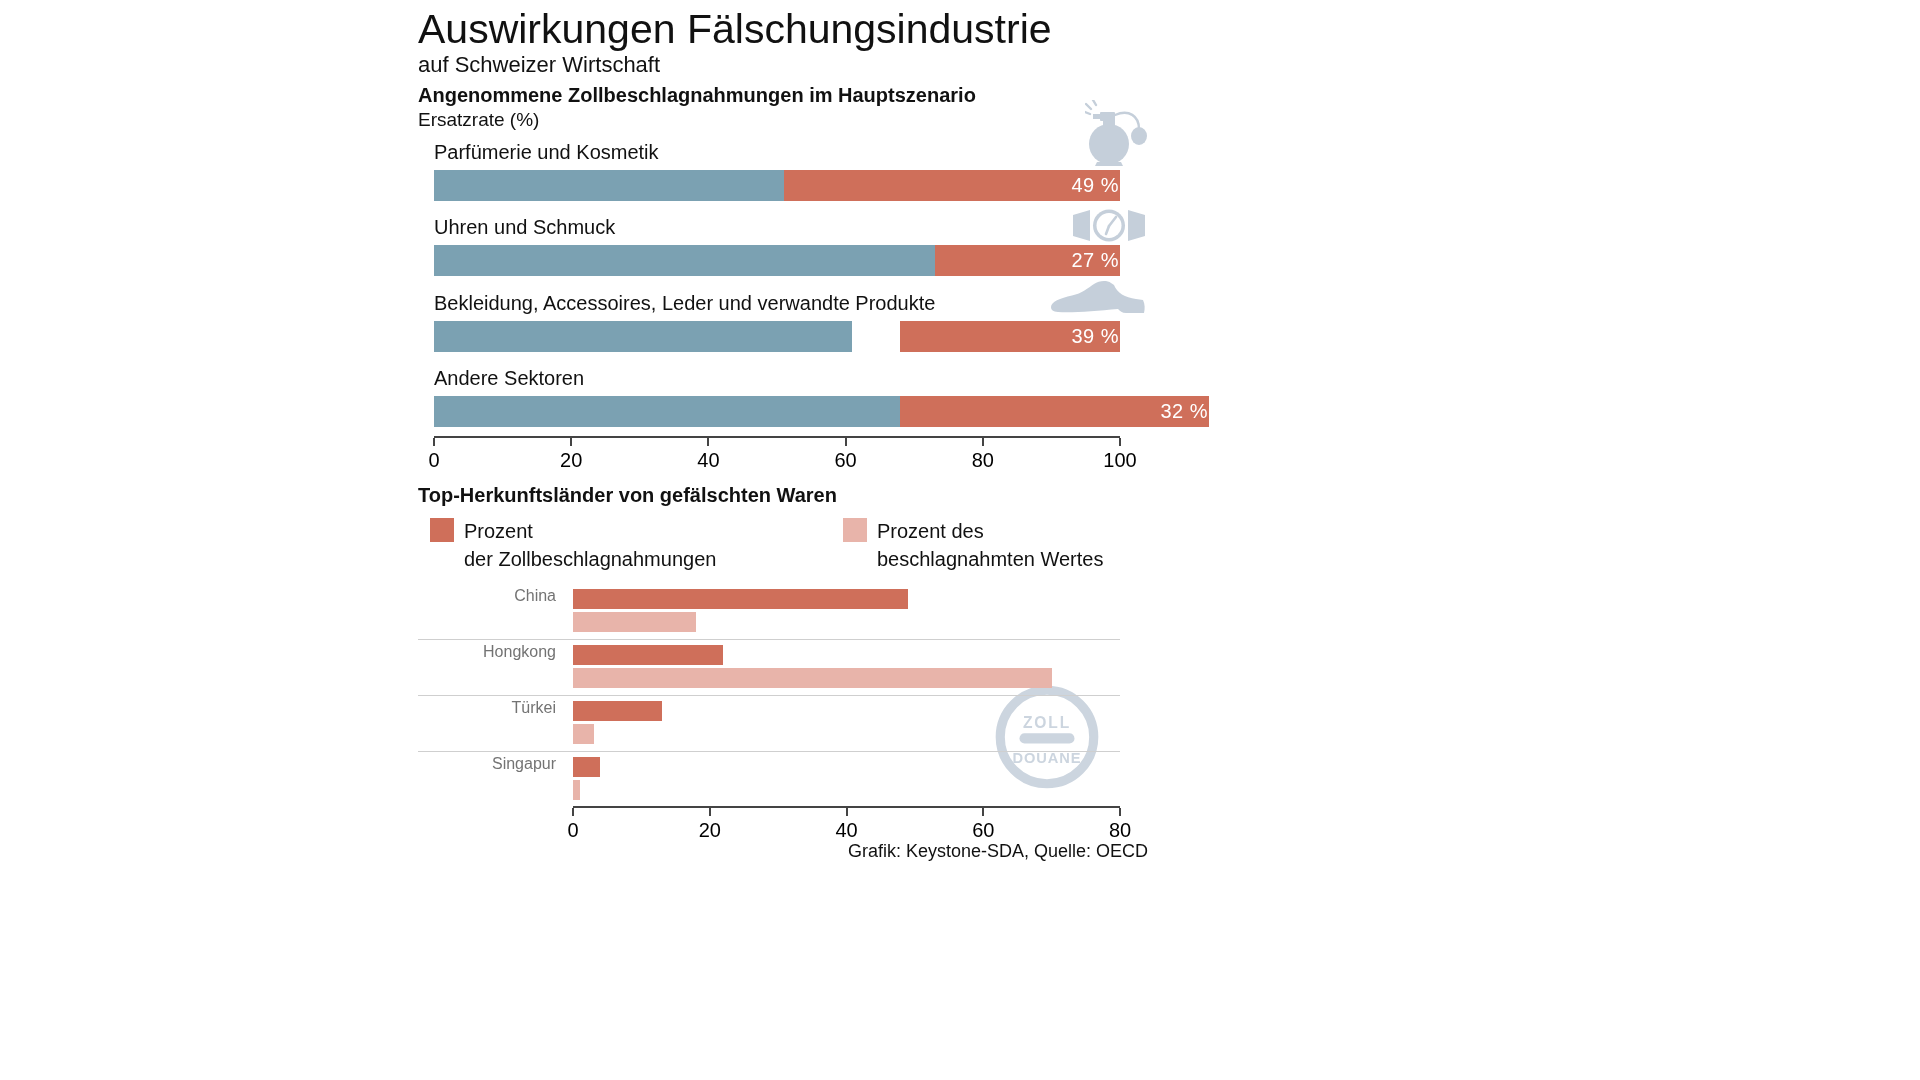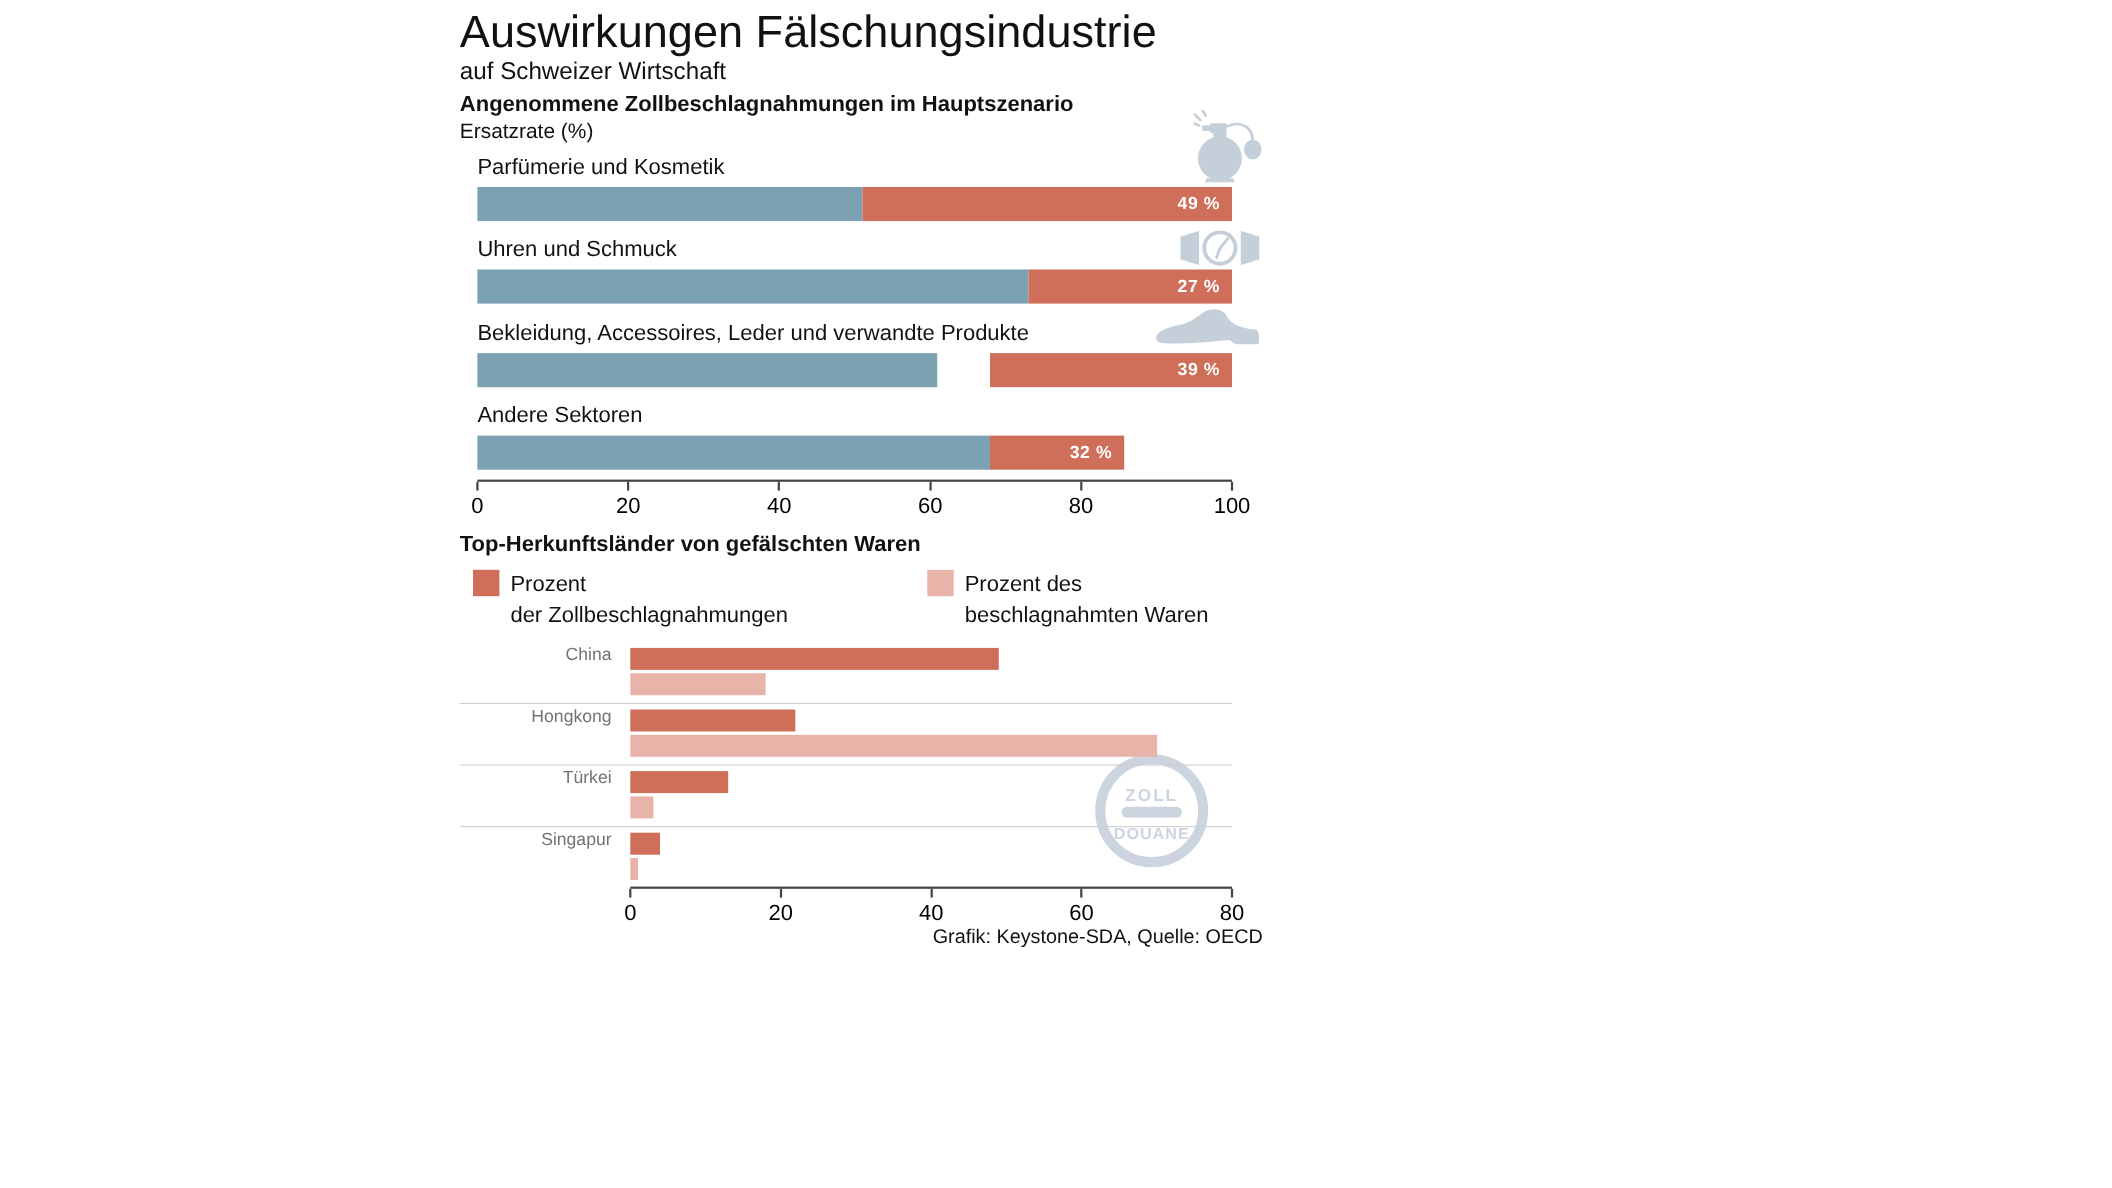--- a/index.html
+++ b/index.html
@@ -7,21 +7,21 @@
         font-family:"Liberation Sans", sans-serif;color:#111;}
   .abs{position:absolute;}
   .title{left:418px;top:6px;font-size:41px;font-weight:400;color:#111;}
   .subtitle{left:418px;top:52px;font-size:22px;color:#111;}
   .sec-title{font-size:20px;font-weight:700;color:#111;}
   .axis-note{left:418px;top:109px;font-size:19px;color:#111;}
   .c1-label{font-size:20px;color:#111;white-space:nowrap;z-index:3;}
   .bar1{height:31px;display:flex;z-index:2;}
   .bar1 .seg-blue{height:100%;}
   .bar1 .seg-red{height:100%;flex:1;display:flex;align-items:center;justify-content:flex-end;}
-  .pct{color:#fff;font-weight:700;font-size:16px;padding-right:11px;letter-spacing:0.5px;}
+  .pct{color:#fff;font-weight:400;font-size:20px;padding-right:1px;letter-spacing:0.5px;}
   .axis-line{height:2px;background:#444;z-index:2;}
   .tick{width:2px;height:8px;background:#444;z-index:2;}
   .tick-num{width:70px;text-align:center;font-size:20px;color:#000;z-index:2;}
   .legend-text{font-size:20px;line-height:28px;color:#111;}
   .legend-swatch{width:24px;height:24px;}
   .country-label{width:140px;text-align:right;font-size:16px;color:#737373;z-index:3;}
   .bar2{height:20px;z-index:2;}
   .sep{height:1px;background:#cfcfcf;z-index:1;}
   .source{font-size:18px;color:#111;}
   svg{display:block;}
@@ -55,21 +55,21 @@
         </div>
       </div>
       <div class="abs c1-label" style="left: 434px; top: 292px;">Bekleidung, Accessoires, Leder und verwandte Produkte</div>
       <div class="abs bar1" style="left: 434px; top: 321px; width: 686px; gap: 48px;">
         <div class="seg-blue" style="width: 418.46px; background: rgb(123, 161, 178);"></div>
         <div class="seg-red" style="background: rgb(207, 111, 90);">
           <span class="pct">39 %</span>
         </div>
       </div>
       <div class="abs c1-label" style="left: 434px; top: 367px;">Andere Sektoren</div>
-      <div class="abs bar1" style="left: 434px; top: 396px; width: 588px;">
+      <div class="abs bar1" style="left: 434px; top: 396px; width: 775px;">
         <div class="seg-blue" style="width: 466.48px; background: rgb(123, 161, 178);"></div>
         <div class="seg-red" style="background: rgb(207, 111, 90);">
           <span class="pct">32 %</span>
         </div>
       </div>
       <div class="abs axis-line" style="left: 434px; top: 436px; width: 686px;"></div>
       <div class="abs tick" style="left: 433px; top: 438px;"></div>
       <div class="abs tick-num" style="left: 399px; top: 449px;">0</div>
       <div class="abs tick" style="left: 570.2px; top: 438px;"></div>
       <div class="abs tick-num" style="left: 536.2px; top: 449px;">20</div>
@@ -124,21 +124,21 @@
   <div class="abs sec-title" style="left:418px;top:484px;">Top-Herkunftsländer von gefälschten Waren</div>
 
   <div class="abs legend-swatch" style="left:430px;top:518px;background:#cf6f5a;"></div>
   <div class="abs legend-text" style="left:464px;top:517px;">
     <div>Prozent</div>
     <div>der Zollbeschlagnahmungen</div>
   </div>
   <div class="abs legend-swatch" style="left:843px;top:518px;background:#e8b4aa;"></div>
   <div class="abs legend-text" style="left:877px;top:517px;">
     <div>Prozent des</div>
-    <div>beschlagnahmten Waren</div>
+    <div>beschlagnahmten Wertes</div>
   </div>
 
   <div class="abs stamp" style="left:992px;top:682px;width:110px;height:110px;">
     <svg width="110" height="110" viewBox="0 0 120 120">
       <circle cx="60" cy="60" r="51" fill="none" stroke="#ccd5df" stroke-width="10"></circle>
       <text x="60" y="50" text-anchor="middle" font-family="Liberation Sans, sans-serif" font-size="17" font-weight="700" letter-spacing="2" fill="#ccd5df">ZOLL</text>
       <rect x="30" y="56" width="60" height="11" rx="5.5" fill="#ccd5df"></rect>
       <text x="60" y="88" text-anchor="middle" font-family="Liberation Sans, sans-serif" font-size="16" font-weight="700" letter-spacing="1" fill="#ccd5df">DOUANE</text>
     </svg>
   </div>

